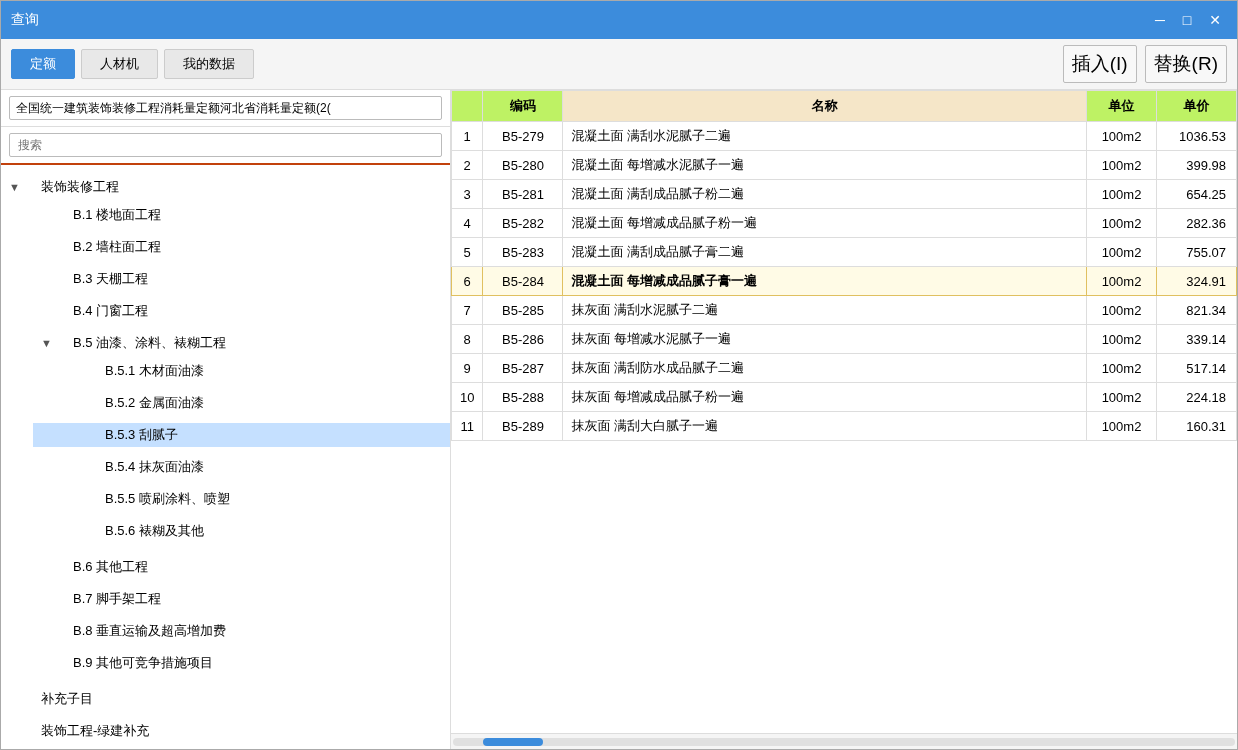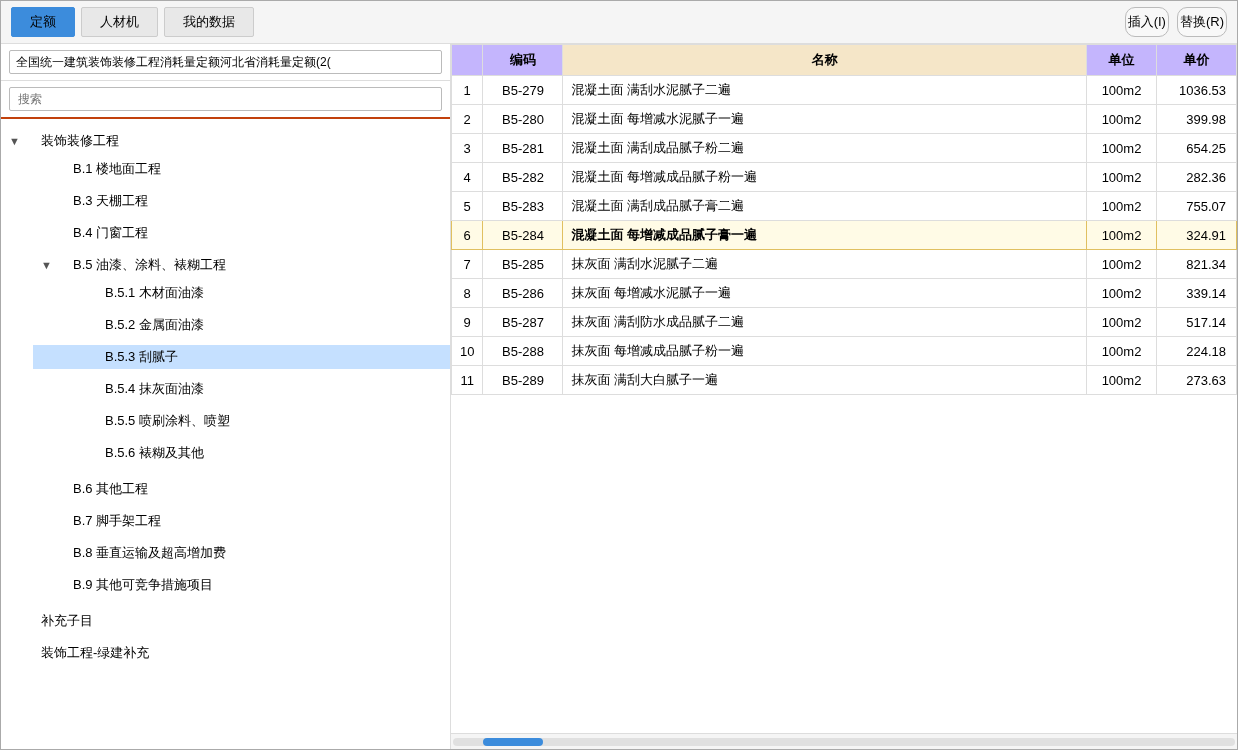--- a/index.html
+++ b/index.html
@@ -5,57 +5,65 @@
     * { box-sizing: border-box; margin: 0; padding: 0; font-family: 'Microsoft YaHei', SimSun, Arial, sans-serif; font-size: 13px; }
     body { background: #f0f0f0; width: 1238px; height: 750px; overflow: hidden; }
     .window { width: 1238px; height: 750px; background: #fff; border: 1px solid #aaa; display: flex; flex-direction: column; }
     .title-bar { background: #3c8cdc; color: #fff; padding: 8px 10px; display: flex; align-items: center; justify-content: space-between; height: 38px; }
     .title-bar-title { font-size: 14px; font-weight: normal; }
     .title-bar-controls { display: flex; gap: 6px; }
     .title-bar-btn { background: none; border: none; color: #fff; font-size: 14px; cursor: pointer; padding: 2px 6px; }
     .main-content { display: flex; flex-direction: column; flex: 1; overflow: hidden; }
     .toolbar { display: flex; align-items: center; padding: 6px 10px; background: #f5f5f5; border-bottom: 1px solid #ddd; gap: 6px; }
     .tab-btn { padding: 5px 18px; border: 1px solid #ccc; background: #e8e8e8; cursor: pointer; font-size: 13px; border-radius: 2px; }
-    .tab-btn.active { background: #3c8cdc; color: #000000; border-color: #3c8cdc; }
+    .tab-btn.active { background: #3c8cdc; color: #ffffff; border-color: #3c8cdc; }
     .action-btns { margin-left: auto; display: flex; gap: 8px; }
-    .action-btn { padding: 5px 2px; border: 1px solid #bbb; background: #f8f8f8; cursor: pointer; font-size: 13px; border-radius: 10px; }
+    .action-btn { padding: 5px 8px; border: 1px solid #bbb; background: #f8f8f8; cursor: pointer; font-size: 19px; border-radius: 2px; }
     .body-area { display: flex; flex: 1; overflow: hidden; }
     .left-panel { width: 450px; min-width: 450px; display: flex; flex-direction: column; border-right: 1px solid #ddd; background: #fff; }
     .dropdown-row { padding: 6px 8px; border-bottom: 1px solid #ddd; }
     .dropdown { width: 100%; padding: 4px 6px; border: 1px solid #bbb; border-radius: 2px; background: #fff; font-size: 12px; cursor: pointer; appearance: none; -webkit-appearance: none; }
     .search-row { padding: 6px 8px; border-bottom: 2px solid #c2410c; }
     .search-input { width: 100%; padding: 4px 8px; border: 1px solid #bbb; border-radius: 2px; font-size: 12px; }
     .tree-area { flex: 1; overflow-y: auto; padding: 6px 0; }
     .tree-node { padding: 4px 0; }
     .tree-item { display: flex; align-items: center; padding: 3px 8px; cursor: pointer; white-space: nowrap; }
     .tree-item.selected { background: #c5e0ff; }
     .tree-toggle { width: 14px; display: inline-block; color: #555; font-size: 11px; }
     .tree-label { margin-left: 18px; }
     .tree-children { padding-left: 16px; }
     .right-panel { flex: 1; display: flex; flex-direction: column; overflow: hidden; }
     .table-wrapper { flex: 1; overflow-y: auto; overflow-x: hidden; }
     table { width: 100%; border-collapse: collapse; }
-    thead th { background: #c4b5fd; border: 1px solid #ddd; padding: 6px 8px; text-align: center; font-weight: bold; position: sticky; top: 0; z-index: 1; }
+    thead th { background: #bef264; border: 1px solid #ddd; padding: 6px 8px; text-align: center; font-weight: bold; position: sticky; top: 0; z-index: 1; }
     thead th.name-col { background: #f5e6c8; }
     tbody td { border: 1px solid #ddd; padding: 5px 8px; }
     tbody tr.selected-row { background: #fffbe6; }
     tbody tr.selected-row td { border: 1px solid #e0c060; }
     td.num-col { text-align: center; width: 30px; }
     td.code-col { text-align: center; width: 80px; }
     td.unit-col { text-align: center; width: 70px; }
     td.price-col { text-align: right; width: 80px; padding-right: 10px; }
     .scrollbar-row { height: 16px; background: #f5f5f5; border-top: 1px solid #ddd; display: flex; align-items: center; padding: 0 2px; }
     .scrollbar-track { flex: 1; height: 8px; background: #e0e0e0; border-radius: 4px; position: relative; }
     .scrollbar-thumb { width: 60px; height: 8px; background: #3c8cdc; border-radius: 4px; position: absolute; left: 30px; }
   </style>
 </head>
 <body>
 
 <div class="window">
 
+  <div class="title-bar">
+    <span class="title-bar-title">查询</span>
+    <div class="title-bar-controls">
+      <button class="title-bar-btn">─</button>
+      <button class="title-bar-btn">□</button>
+      <button class="title-bar-btn">✕</button>
+    </div>
+  </div>
 
   <div class="main-content">
 
     <div class="toolbar">
       <button class="tab-btn active">定额</button>
       <button class="tab-btn">人材机</button>
       <button class="tab-btn">我的数据</button>
       <div class="action-btns">
         <button class="action-btn">插入(I)</button>
         <button class="action-btn">替换(R)</button>
@@ -77,20 +85,26 @@
         <div class="tree-node">
               <div class="tree-item" style="padding-left: 8px;">
                 <span class="tree-toggle">▼</span>
                 <span class="tree-label">装饰装修工程</span>
               </div>
               <div class="tree-children">
                 <div class="tree-node">
                   <div class="tree-item" style="padding-left: 24px;">
                     <span class="tree-toggle"></span>
                     <span class="tree-label">B.1 楼地面工程</span>
+                  </div>
+                </div>
+                <div class="tree-node">
+                  <div class="tree-item" style="padding-left: 24px;">
+                    <span class="tree-toggle"></span>
+                    <span class="tree-label">B.2 墙柱面工程</span>
                   </div>
                 </div>
                 <div class="tree-node">
                   <div class="tree-item" style="padding-left: 24px;">
                     <span class="tree-toggle"></span>
                     <span class="tree-label">B.3 天棚工程</span>
                   </div>
                 </div>
                 <div class="tree-node">
                   <div class="tree-item" style="padding-left: 24px;">
@@ -264,21 +278,21 @@
                   <td class="code-col">B5-288</td>
                   <td>抹灰面  每增减成品腻子粉一遍</td>
                   <td class="unit-col">100m2</td>
                   <td class="price-col">224.18</td>
                 </tr>
                 <tr>
                   <td class="num-col">11</td>
                   <td class="code-col">B5-289</td>
                   <td>抹灰面  满刮大白腻子一遍</td>
                   <td class="unit-col">100m2</td>
-                  <td class="price-col">273.63</td>
+                  <td class="price-col">160.31</td>
                 </tr>
               </tbody>
           </table>
         </div>
         <div class="scrollbar-row">
           <div class="scrollbar-track">
             <div class="scrollbar-thumb"></div>
           </div>
         </div>
       </div>

